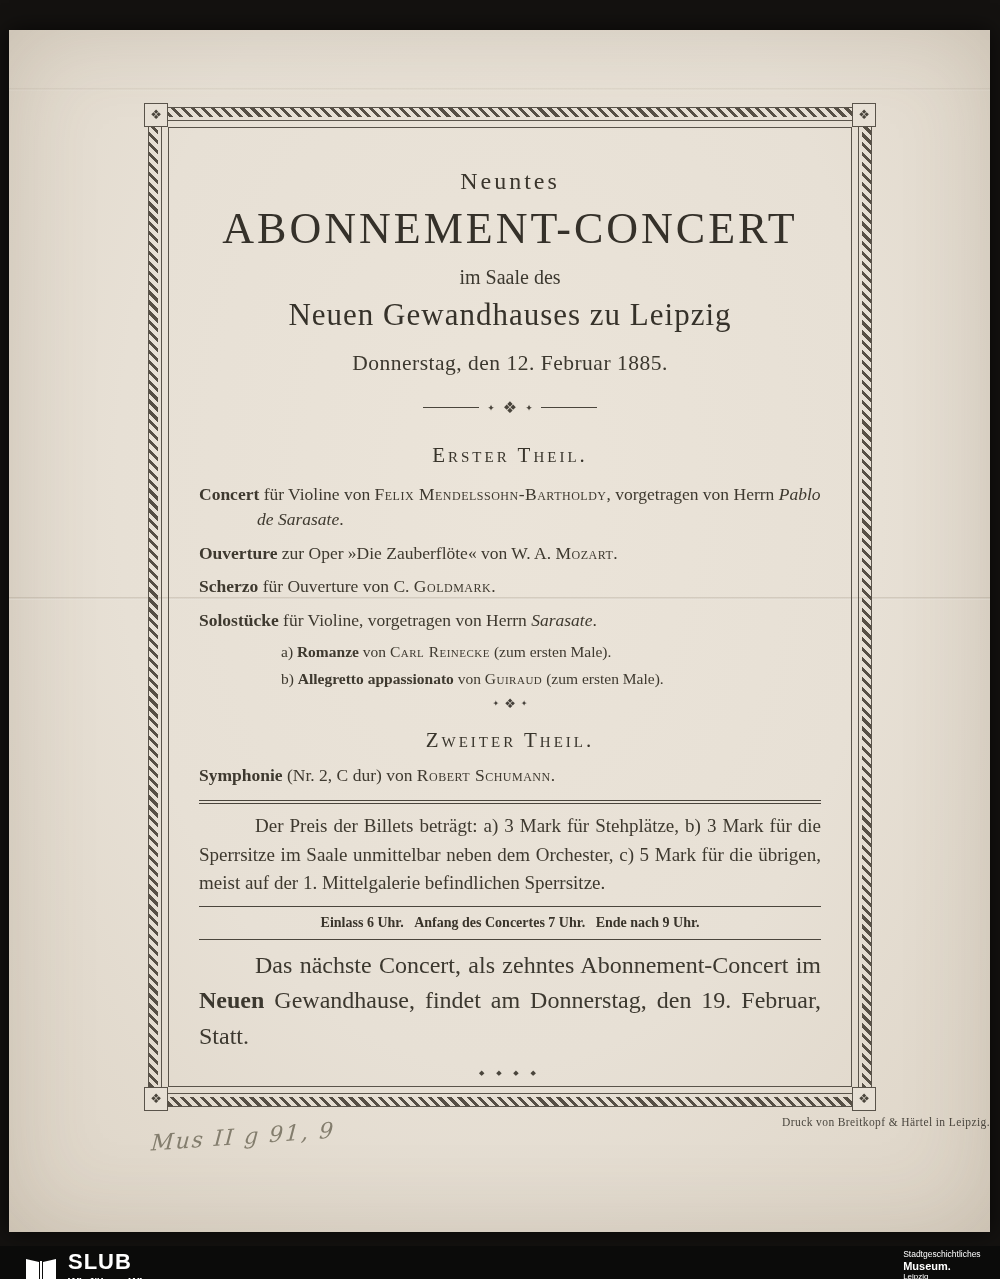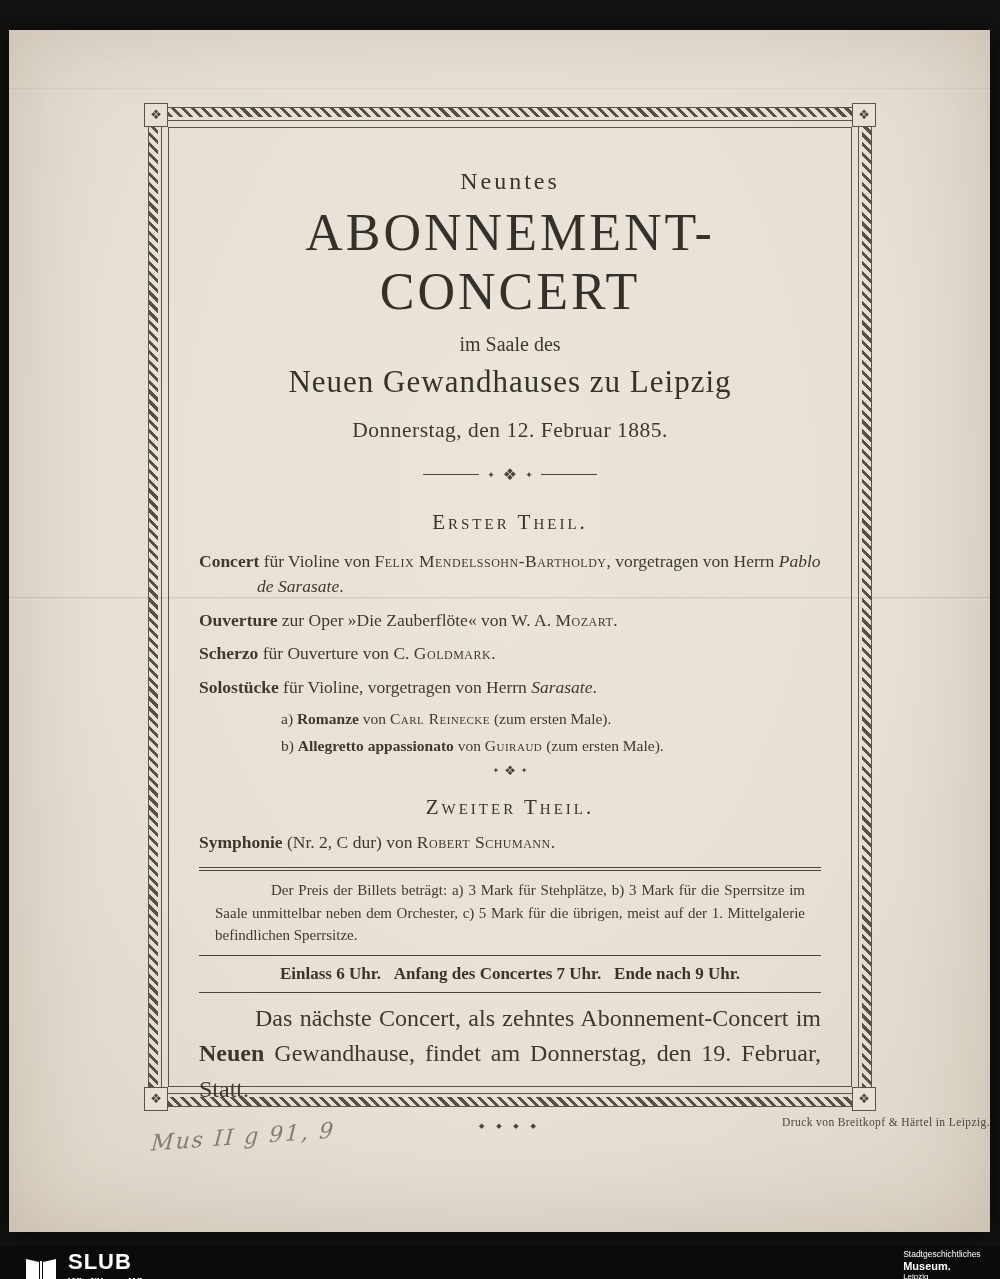--- a/index.html
+++ b/index.html
@@ -51,21 +51,21 @@
 
   .content {
     position:absolute; inset:0;
     padding: 0 28px;
     text-align:center;
     color:#3c382f;
   }
 
   
   .series   { margin-top:40px; font-size:24px; letter-spacing:3px; color:#3a352c; }
-  .title    { margin-top:8px;  font-size:52px; letter-spacing:3px; font-weight:400; color:#35312a; }
+  .title    { margin-top:8px;  font-size:44px; letter-spacing:3px; font-weight:400; color:#35312a; }
   .venue-intro { margin-top:12px; font-size:20px; }
   .venue    { margin-top:8px;  font-size:31px; letter-spacing:1px; color:#36322a; }
   .dateline { margin-top:18px; font-size:21.5px; letter-spacing:.5px; }
 
   
   .divider { margin:22px 0 26px; display:flex; align-items:center; justify-content:center; gap:8px; color:#4a453c; }
   .divider .dline { width:56px; height:1px; background:#4a453c; }
   .d-side   { font-size:9px;  }
   .d-center { font-size:16px; }
   .fleuron { margin:2px 0 16px; display:flex; align-items:center; justify-content:center; gap:5px; color:#45403a; }
@@ -81,22 +81,22 @@
     padding-left:58px; text-indent:-58px;
   }
   .item.sub { margin-left:84px; font-size:15.5px; margin-bottom:5px; padding-left:22px; text-indent:-22px; }
   .seg-lead { font-weight:700; }
   .seg-sc   { font-variant:small-caps; letter-spacing:.5px; }
   .seg-it   { font-style:italic; }
 
   
   .rule-double { margin:12px 2px 8px; height:4px; border-top:1px solid #4a453c; border-bottom:1px solid #4a453c; }
   .rule { margin:8px 2px; height:1px; background:#4a453c; }
-  .price { text-align:justify; text-indent:56px; font-size:15px; line-height:1.5; color:#3e392f; margin:0 18px; }
-  .times { font-weight:700; font-size:17px; margin:6px 0; color:#39342b;text-align:center; }
+  .price { text-align:justify; text-indent:56px; font-size:19px; line-height:1.5; color:#3e392f; margin:0 2px; }
+  .times { font-weight:700; font-size:14px; margin:6px 0; color:#39342b;text-align:center; }
   .next  { text-align:justify; text-indent:56px; font-size:24px; line-height:1.48; margin:6px 2px 15px; }
 
   
   .print-line {
     position:absolute; left:0; right:0; top:1086px;
     text-align:right; font-size:11.5px; letter-spacing:.4px; color:#4a463e;
   }
   .handwriting {
     position:absolute; left:142px; top:1094px;
     font-size:22px; font-style:italic; letter-spacing:2px; color:#837d6d;

